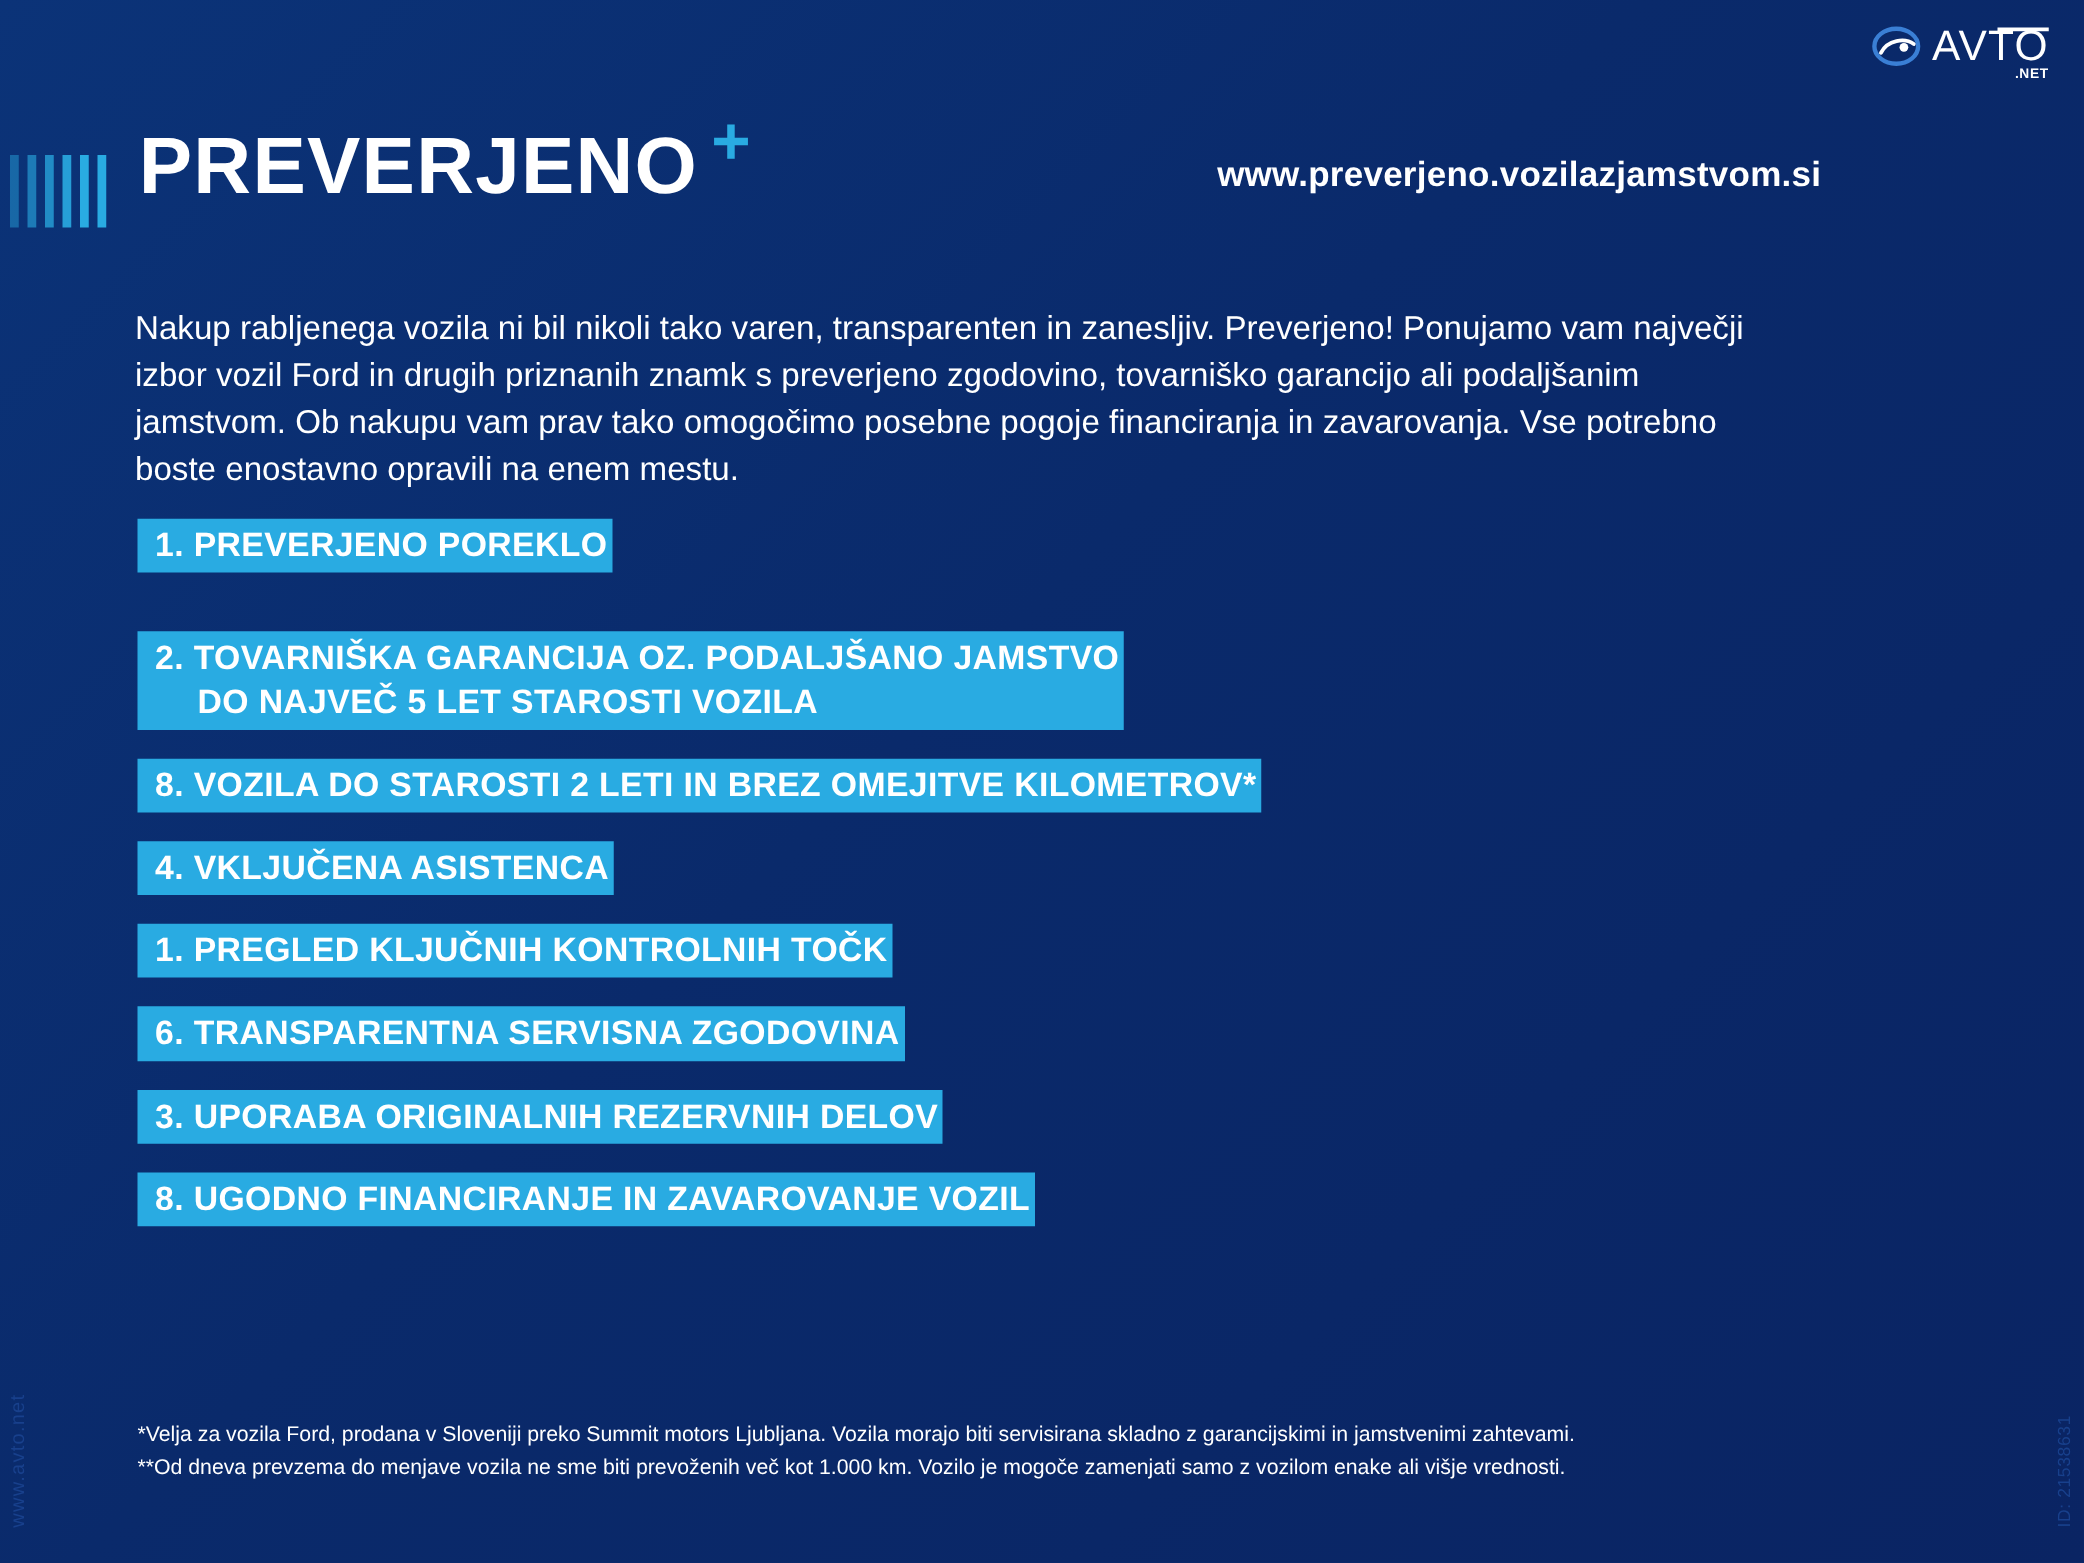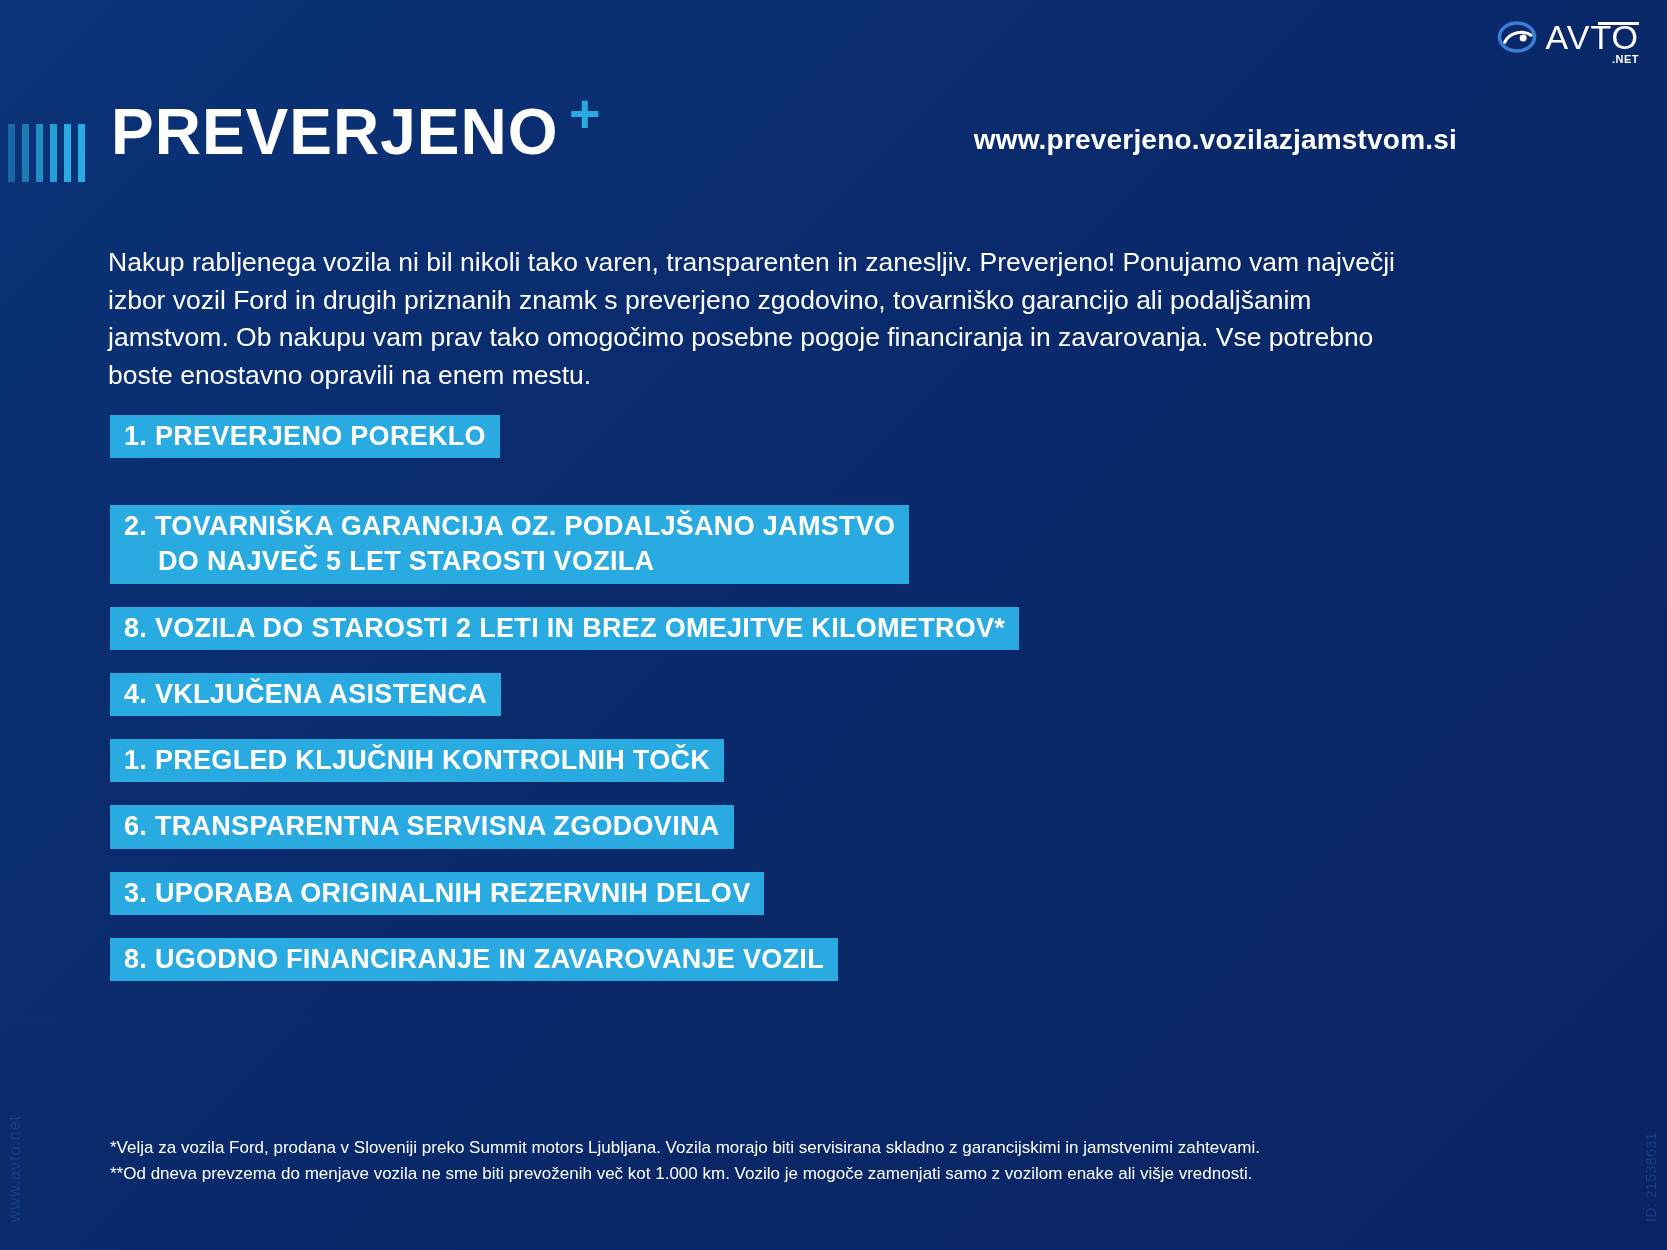--- a/index.html
+++ b/index.html
@@ -155,21 +155,21 @@
   .item {
     margin-bottom: 23px;
   }
   .item .chip {
     display: inline-block;
     background: #29abe2;
     color: #ffffff;
     font-size: 27px;
     font-weight: bold;
     letter-spacing: .3px;
-    padding: 6px 14px 7px 14px;
+    padding: 6px 4px 7px 14px;
     line-height: 1.12;
     white-space: nowrap;
   }
   .item.two-line .chip {
     white-space: normal;
     margin-top: 24px;
   }
   .item .chip .l2 {
     display: block;
     margin-left: 34px;

